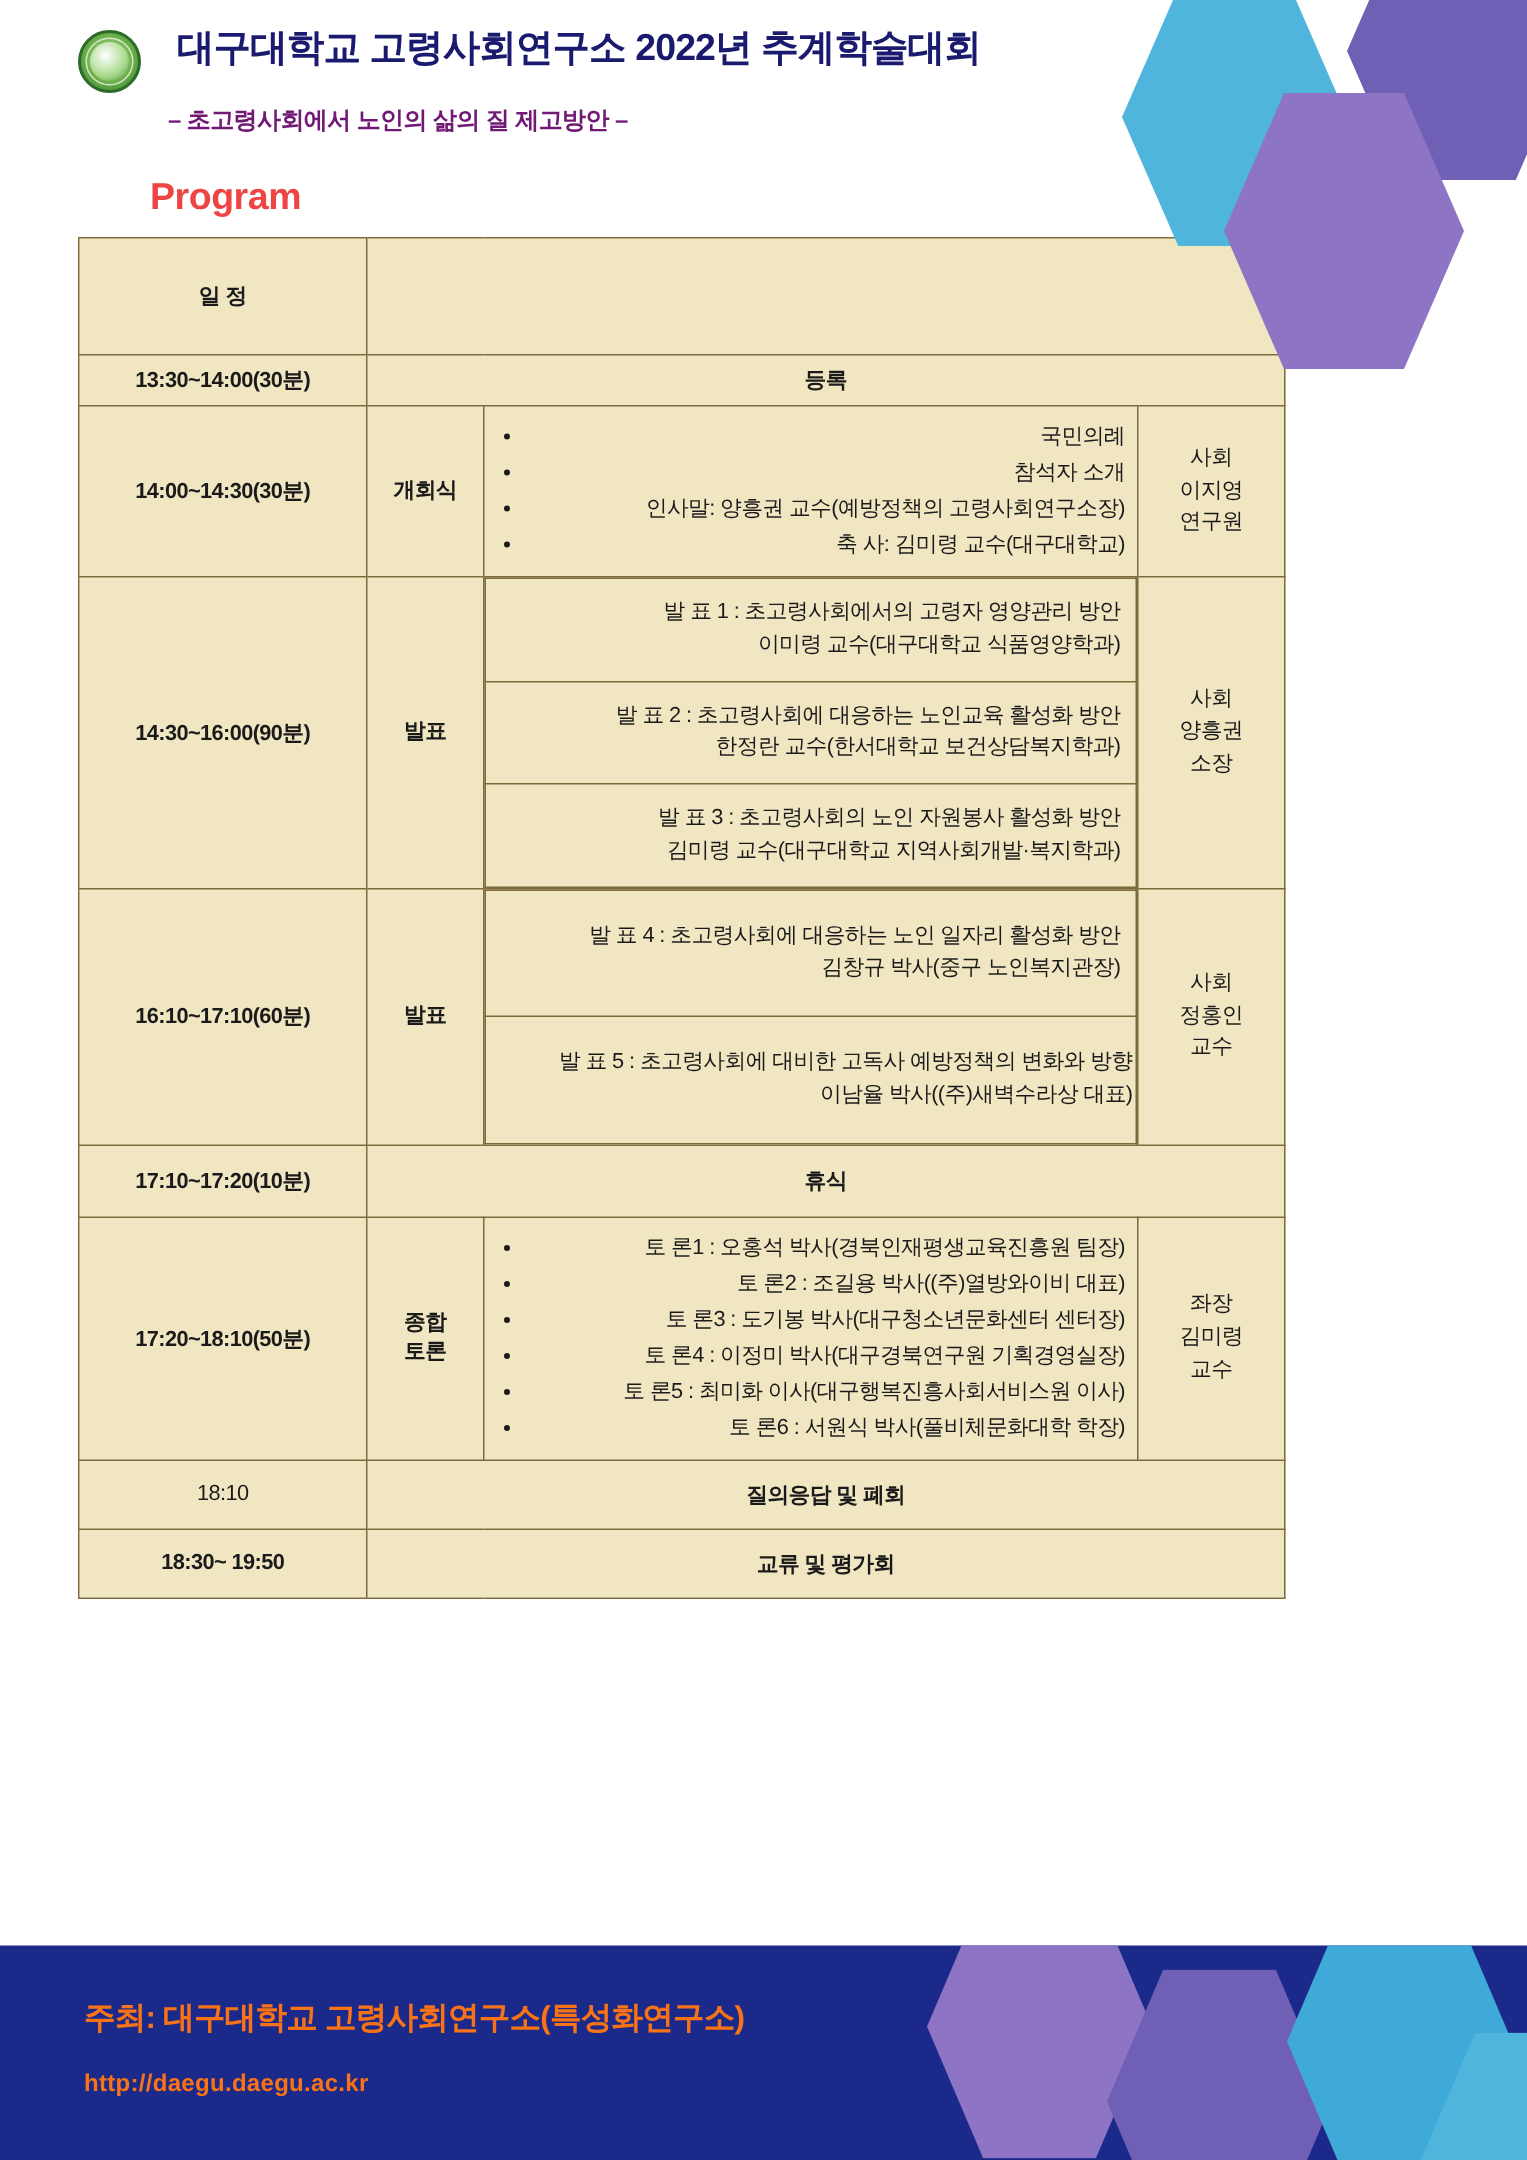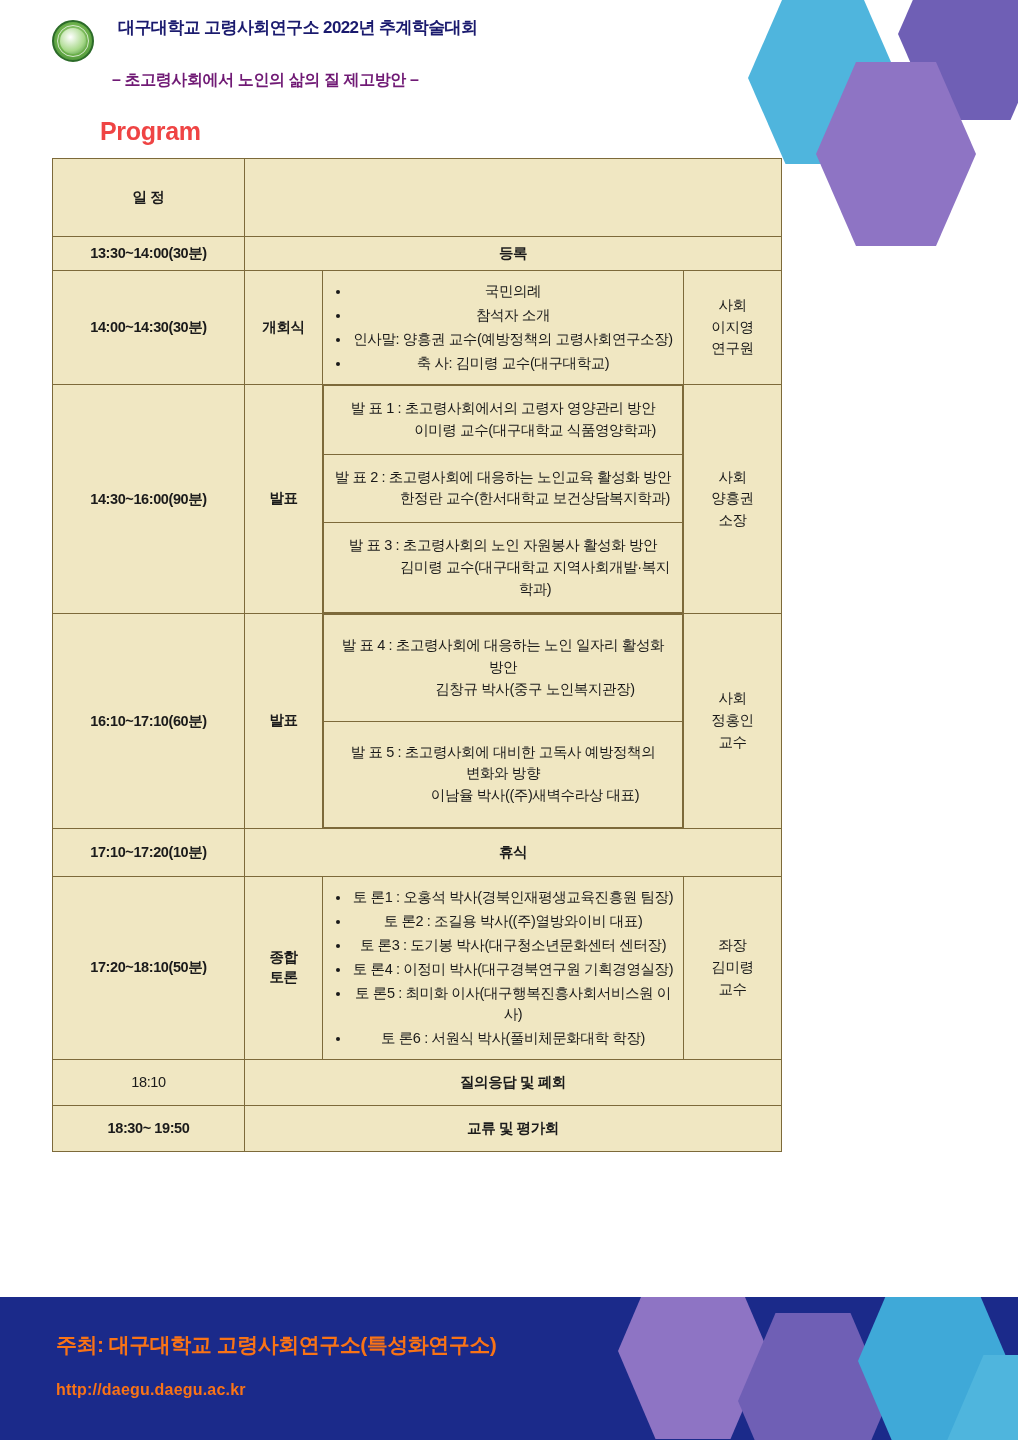--- a/index.html
+++ b/index.html
@@ -45,21 +45,21 @@
     transform: translate(-50%,-50%);
     width: 26px; height: 26px; border-radius: 50%;
     background: radial-gradient(circle at 40% 35%, #ffffff 0%, #a8d98a 60%, #3f8b36 100%);
   }
   .logo-ring {
     position: absolute; inset: 3px;
     border: 1px solid rgba(255,255,255,.7);
     border-radius: 50%;
   }
   .main-title {
-    font-size: 17px;
+    font-size: 25px;
     font-weight: bold;
     color: #1a1a6e;
     letter-spacing: -0.6px;
     line-height: 1.15;
     white-space: nowrap;
     padding-left: 14px;
   }
   .sub-title {
     margin: 8px 0 0 60px;
     font-size: 16px;
@@ -71,36 +71,36 @@
     margin: 26px 0 0 48px;
     font-size: 25px;
     font-weight: bold;
     color: #ef4444;
     letter-spacing: -0.3px;
   }
 
   
   .table-wrap { padding: 12px 48px 0 52px; }
   table.program {
-    width: 730px;
+    width: 805px;
     border-collapse: collapse;
     table-layout: fixed;
   }
   table.program td {
     border: 1px solid #7d6a3a;
     background: #f0e7c2;
     color: #1a1a1a;
     font-size: 14.5px;
     letter-spacing: -0.4px;
     vertical-align: middle;
     padding: 7px 8px;
   }
   .c-time   { width: 192px; text-align: center; font-weight: bold; }
   .c-kind   { width: 78px;  text-align: center; font-weight: bold; line-height: 1.35; }
-  .c-body   { text-align: center; }
+  .c-body   { text-align: right; }
   .c-chair  { width: 98px;  text-align: center; line-height: 1.5; }
   .full     { text-align: center; font-weight: bold; }
   .hdr-time { height: 78px; text-align: center; font-weight: bold; font-size: 15.5px; }
   .hdr-blank{ background: #f0e7c2; }
 
   .inner { width: 100%; border-collapse: collapse; table-layout: fixed; }
   .inner td { border: none; padding: 0; background: transparent; }
   .inner tr + tr td { border-top: 1px solid #404040; }
   .inner td.cell { padding: 12px 10px 12px 10px; }
 
@@ -239,21 +239,21 @@
             <tbody>
               <tr>
                   <td class="cell" style="padding:20px 10px">
                 <div class="talk">
                   <span>발 표 4 : 초고령사회에 대응하는 노인 일자리 활성화 방안</span>
                   <span class="l2">김창규 박사(중구 노인복지관장)</span>
                 </div>
               </td>
                 </tr>
               <tr>
-                  <td class="cell" style="padding:20px 18px">
+                  <td class="cell" style="padding:20px 2px">
                 <div class="talk">
                   <span>발 표 5 : 초고령사회에 대비한 고독사 예방정책의 변화와 방향</span>
                   <span class="l2">이남율 박사((주)새벽수라상 대표)</span>
                 </div>
               </td>
                 </tr>
             </tbody>
           </table>
         </td>
         <td class="c-chair" style="white-space:pre-line">사회

